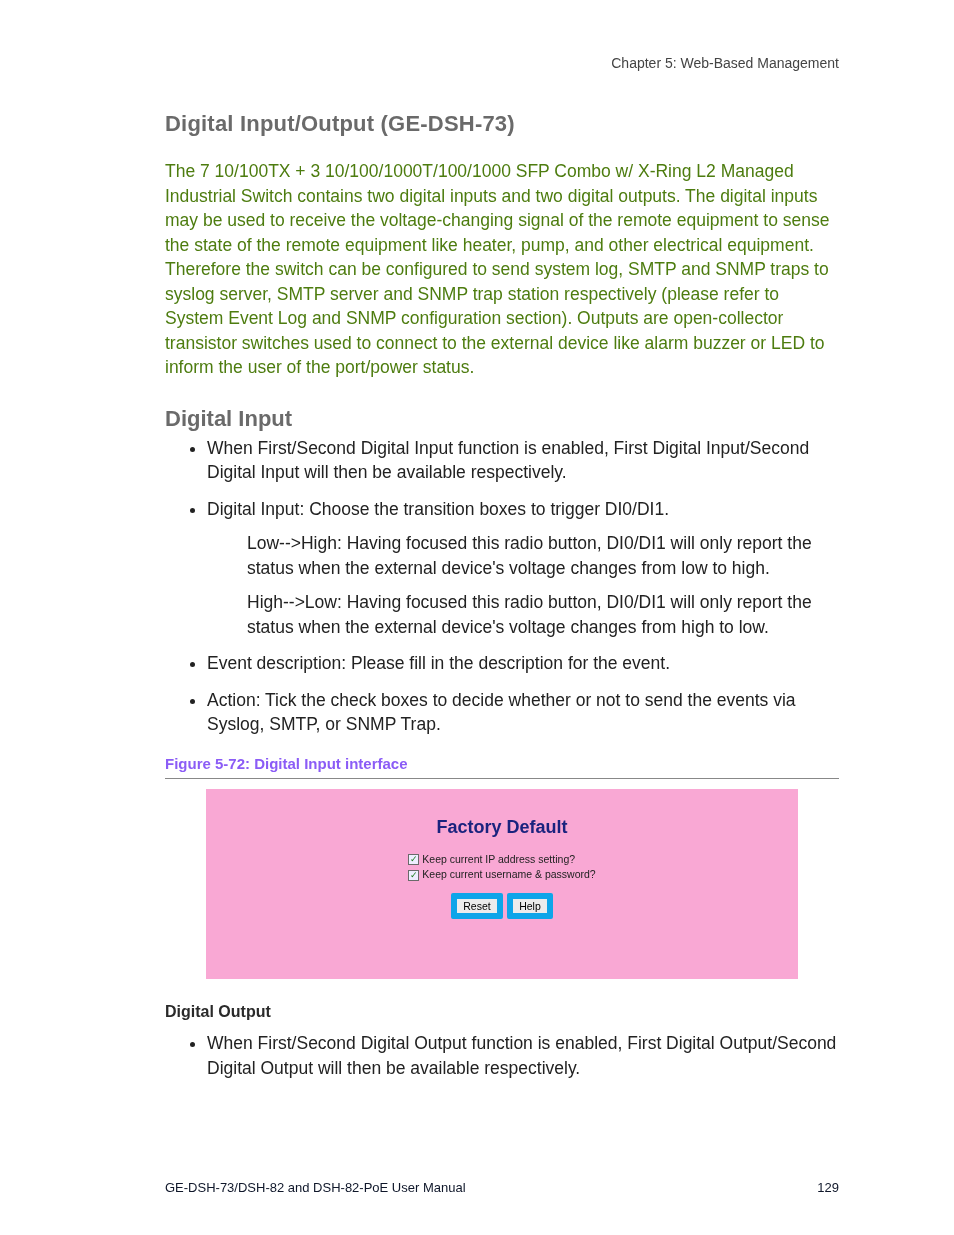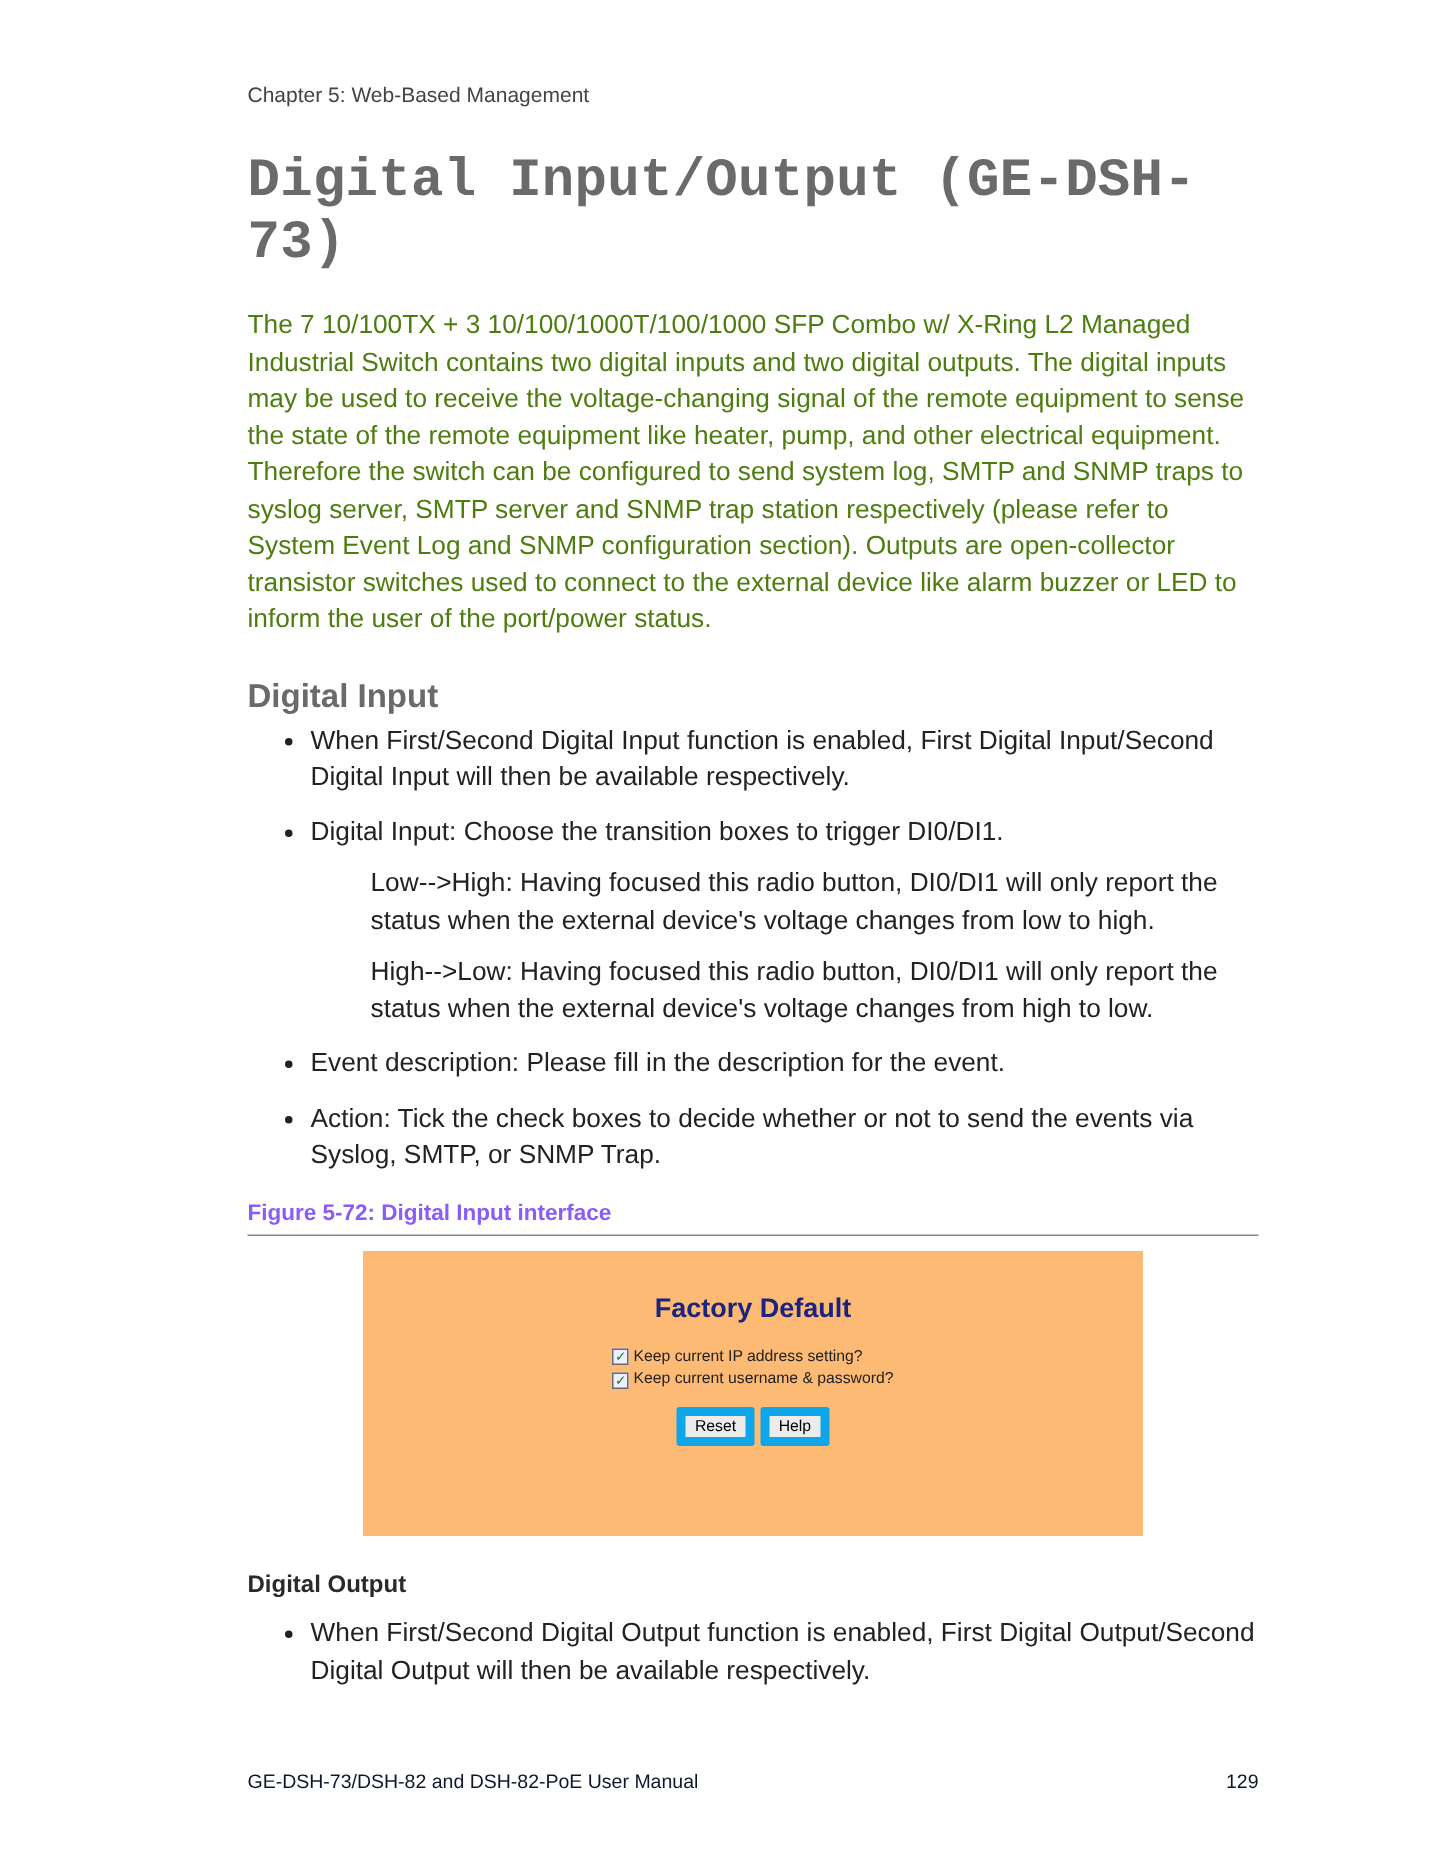--- a/index.html
+++ b/index.html
@@ -14,31 +14,31 @@
     box-sizing: border-box;
   }
   .page {
     position: absolute;
     left: 165px;
     right: 115px;
     top: 55px;
     bottom: 55px;
   }
   .chapter-line {
+    text-align: right;
     font-size: 14px;
     color: #444;
-    margin-bottom: 29px;
+    margin-bottom: 40px;
   }
   h1.section-title {
-    font-size: 36px;
+    font-size: 22px;
     font-weight: 600;
     color: #6a6a6a;
     margin: 0 0 22px 0;
     letter-spacing: 0.2px;
-    font-family: Liberation Mono, monospace;
   }
   p.body {
     font-size: 17.5px;
     line-height: 1.4;
     margin: 0 0 24px 0;
     color: #4d7c0f;
   }
   h2.subheading {
     font-size: 22px;
     font-weight: 600;
@@ -67,23 +67,23 @@
     font-weight: 600;
     color: #8b5cf6;
     margin: 10px 0 6px 0;
   }
   hr.fig-rule {
     border: none;
     border-top: 1px solid #888;
     margin: 0 0 10px 0;
   }
   .inset-figure {
-    width: 520px;
+    width: 592px;
     margin: 0 auto 24px auto;
-    background: #fdba74;
+    background: #f9a8d4;
     padding: 28px 20px 60px 20px;
     box-sizing: border-box;
     text-align: center;
   }
   .fd-title {
     font-family: Verdana, Geneva, sans-serif;
     font-size: 18px;
     font-weight: 700;
     color: #1a237e;
     margin-bottom: 14px;

